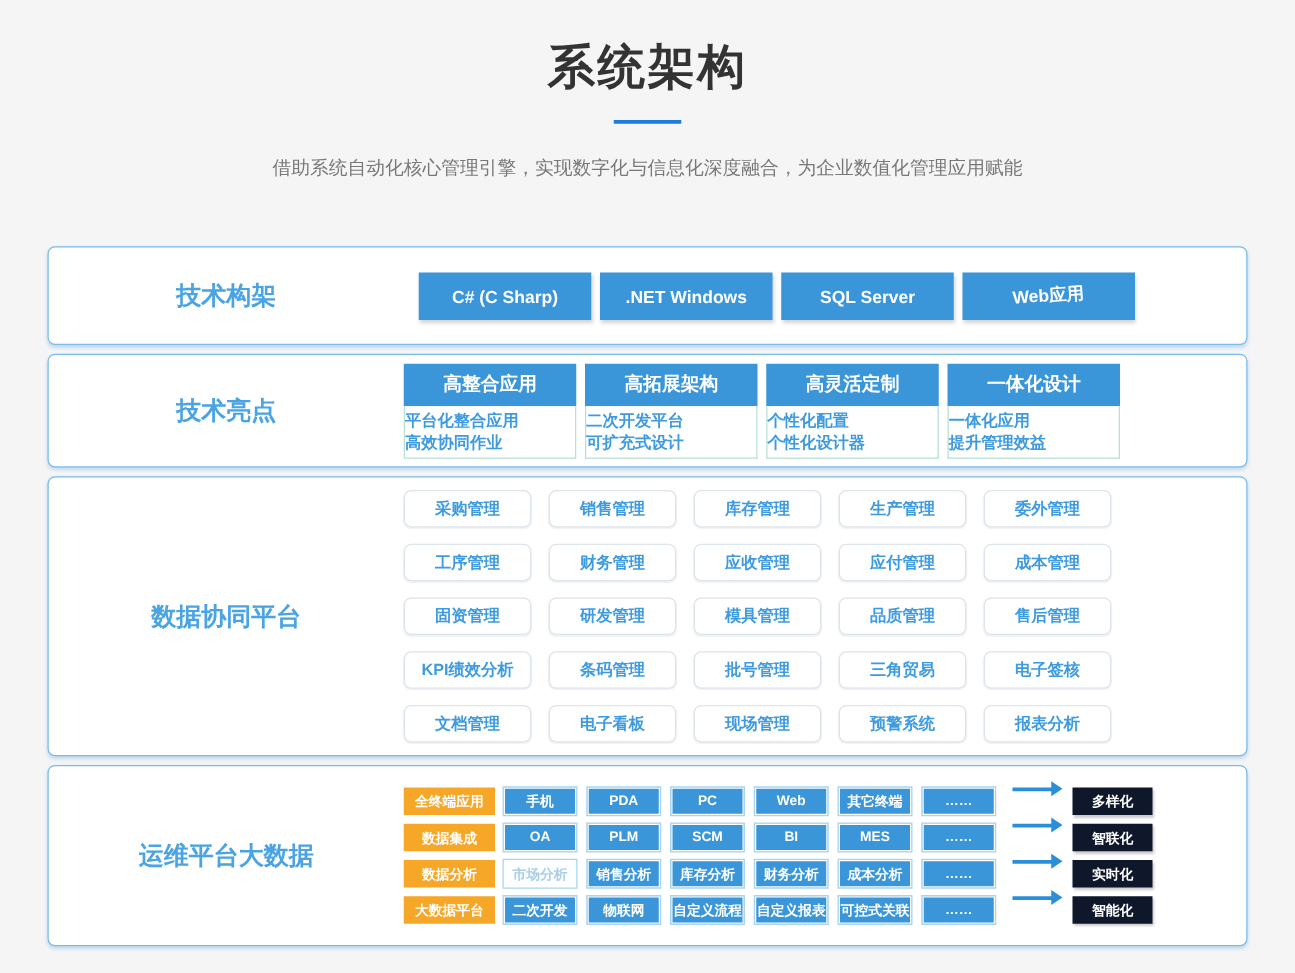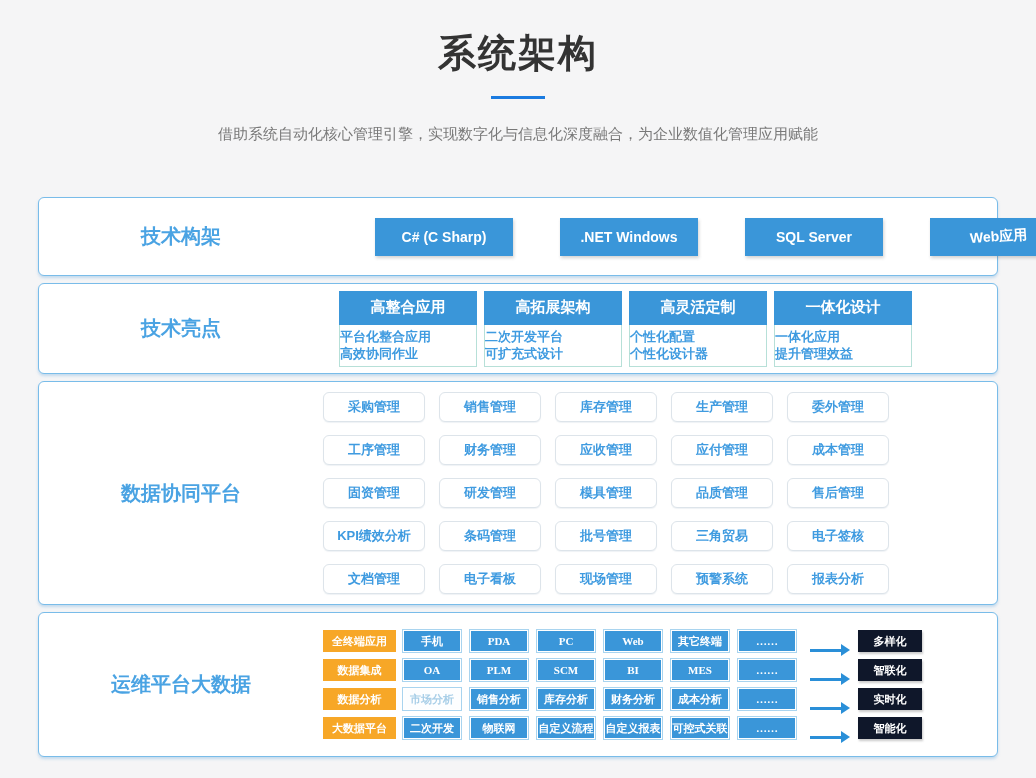--- a/index.html
+++ b/index.html
@@ -22,27 +22,26 @@
   }
   .sec-label{flex:0 0 284px;text-align:center;color:#4aa3e3;font-size:20px;font-weight:bold;}
 
   
   .sec1{height:79px;gap:12px;}
   .btn-row{display:flex;gap:7px;}
   .tech-btn{
     width:138px;height:38px;background:#3a96d9;color:#fff;
     font-size:14px;font-weight:bold;display:flex;align-items:center;justify-content:center;
     box-shadow:1px 2px 3px rgba(80,80,80,.25);
-    margin-left:40px;
   }
   .tilt{display:inline-block;transform:rotate(-4deg);}
 
   
   .sec2{height:91px;}
-  .cards{display:flex;gap:7px;margin-left:16px;}
+  .cards{display:flex;gap:7px;}
   .hl-card{width:138px;}
   .hl-head{
     height:34px;background:#3a96d9;color:#fff;font-weight:bold;font-size:15px;
     display:flex;align-items:center;justify-content:center;
   }
   .hl-body{border:1px solid #b7e0d8;border-top:none;padding:3px 0 4px;background:#fff;}
   .hl-line{font-size:13px;color:#3f9be0;text-align:left;line-height:17px;font-weight:bold;}
 
   
   .sec3{height:224px;}
@@ -51,21 +50,21 @@
     height:28px;border:1px solid #dde4ea;border-radius:6px;background:#fff;
     color:#3f9be0;font-size:13px;font-weight:bold;
     display:flex;align-items:center;justify-content:center;
     box-shadow:0 1px 1px rgba(150,170,190,.15);
     text-align:right;
   }
 
   
   .sec4{height:145px;}
   .bd-rows{display:flex;flex-direction:column;gap:7px;}
-  .bd-row{display:flex;align-items:flex-end;font-family:Liberation Serif, serif;}
+  .bd-row{display:flex;align-items:flex-start;}
   .category-chip{
     width:73px;height:22px;background:#f7a727;color:#fff;font-size:11px;font-weight:bold;
     display:flex;align-items:center;justify-content:center;margin-right:7px;
   }
   .item-chip{
     width:56px;height:20px;background:#3a96d9;border:1px solid #fff;outline:1px solid #a9d4ef;
     color:#fff;font-size:11px;font-weight:bold;
     display:flex;align-items:center;justify-content:center;margin-right:9px;
   }
   .item-chip.muted{background:#fdfeff;color:#a9cfe8;}

